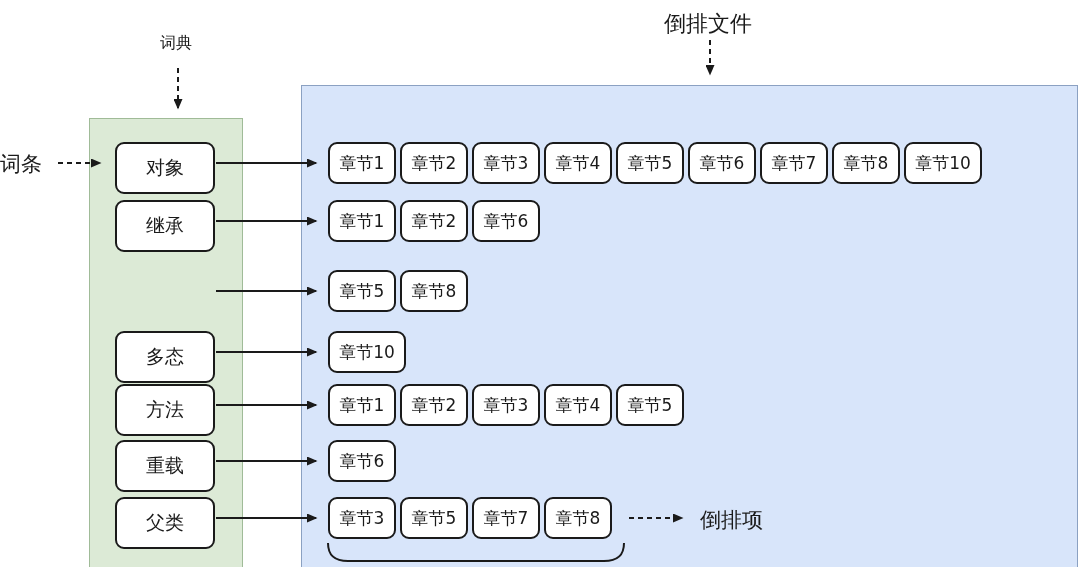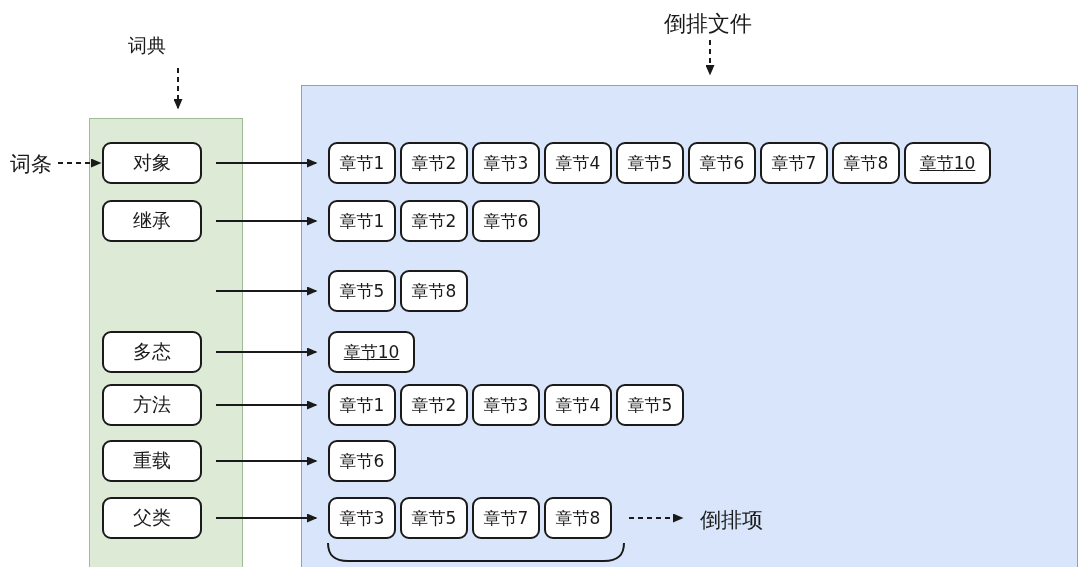--- a/index.html
+++ b/index.html
@@ -22,27 +22,27 @@
     background:var(--inv-fill,#d8e5fa);
     border:1px solid var(--inv-border,#8ba1c2);
   }
   svg.overlay{position:absolute;left:0;top:0;pointer-events:none;}
   .diagram-label{
     position:absolute;
     white-space:nowrap;
     font-weight:400;
     color:#1a1a1a;
   }
-  #label-dictionary{left:128px;top:33px;font-size:19px;}
+  #label-dictionary{left:160px;top:33px;font-size:16px;}
   #label-inverted-file{left:664px;top:9px;font-size:22px;}
-  #label-term{left:10px;top:150px;font-size:21px;}
+  #label-term{left:0;top:150px;font-size:21px;}
   #label-posting{left:700px;top:506px;font-size:21px;}
   .term-box{
     position:absolute;
-    left:102px;width:100px;height:42px;
+    left:115px;width:100px;height:52px;
     box-sizing:border-box;
     background:#ffffff;
     border:2px solid var(--box-border,#1a1a1a);
     border-radius:9px;
     display:flex;align-items:center;justify-content:center;
     font-size:19px;
   }
   .chapter-row{
     position:absolute;
     left:328px;
@@ -52,21 +52,21 @@
   .chapter-box{
     box-sizing:border-box;
     width:68px;height:42px;
     background:#ffffff;
     border:2px solid var(--box-border,#1a1a1a);
     border-radius:9px;
     display:flex;align-items:center;justify-content:center;
     font-size:17px;
     flex:0 0 auto;
   }
-  .chapter-box.wide{width:87px;text-decoration:underline;}
+  .chapter-box.wide{width:78px;}
 </style>
 </head>
 <body>
 
 <div id="canvas">
 
   <div id="dict-panel" class="panel"></div>
   <div id="inv-panel" class="panel"></div>
 
   <svg class="overlay" width="1080" height="567" viewBox="0 0 1080 567">

